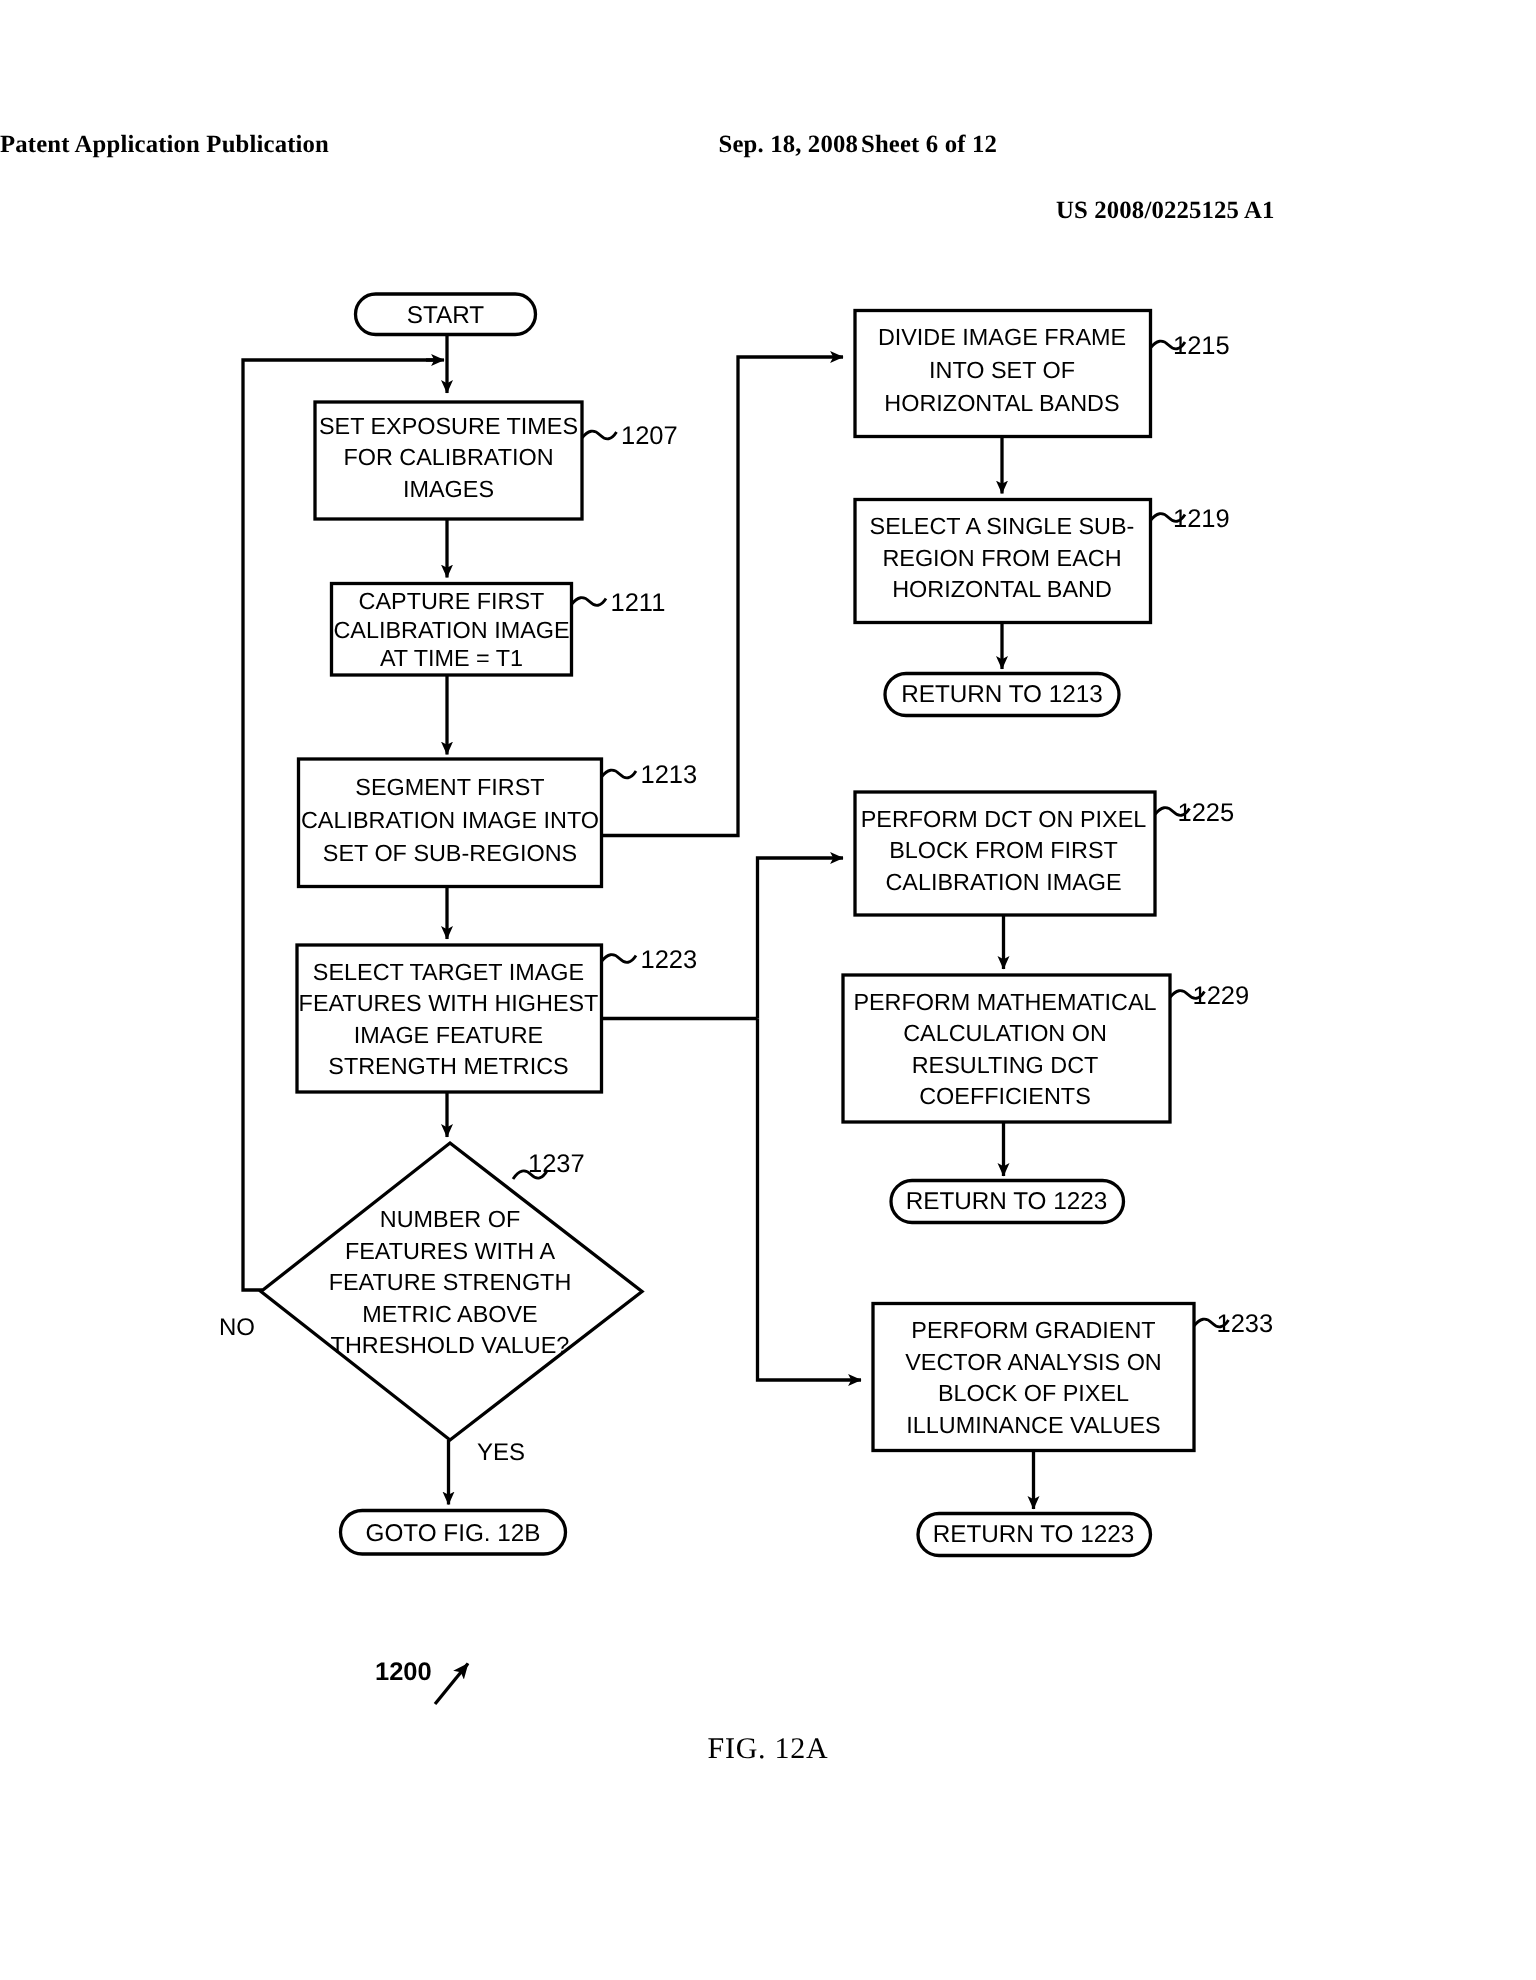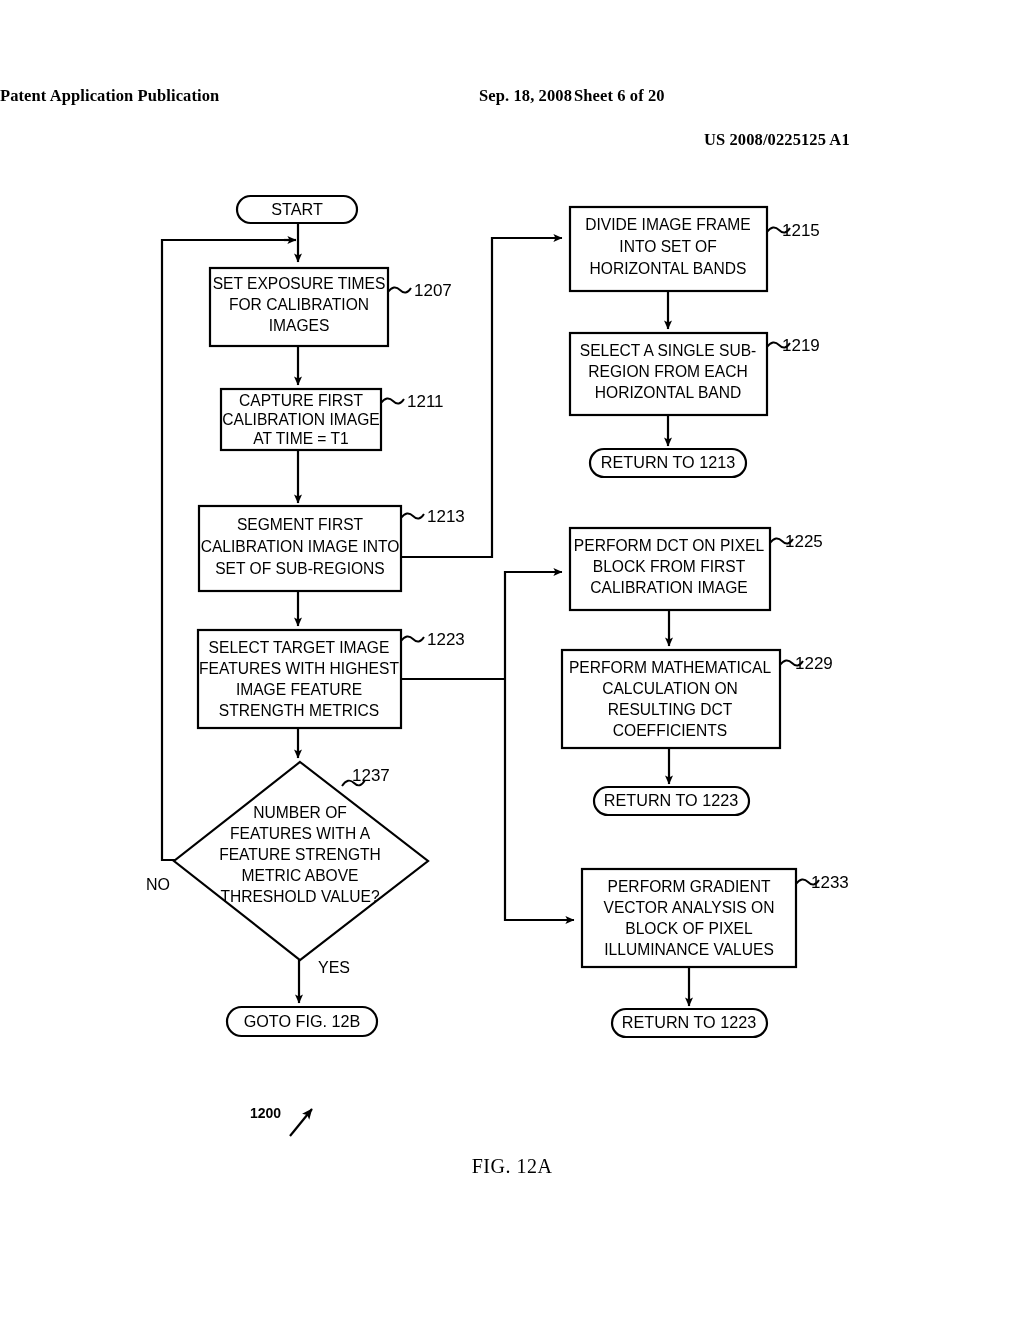--- a/index.html
+++ b/index.html
@@ -89,33 +89,33 @@
     text-align: center;
     font-family: "Liberation Serif", serif;
     font-size: 20px;
     letter-spacing: 0.5px;
   }
   .refmark {
     position: absolute;
     left: 250px;
     top: 1105px;
     font-family: "Liberation Sans", sans-serif;
-    font-size: 14px;
+    font-size: 17px;
     font-weight: bold;
   }
 </style>
 </head>
 <body>
 
 <div id="page">
 
   <div class="hdr">
     <span>Patent Application Publication</span>
     <span class="hdr-date">Sep. 18, 2008</span>
-    <span class="hdr-sheet">Sheet 6 of 20</span>
+    <span class="hdr-sheet">Sheet 6 of 12</span>
     <span class="hdr-num">US 2008/0225125 A1</span>
   </div>
 
   <svg id="figure" viewBox="0 0 1024 1320">
     <defs>
       <marker id="ah" markerWidth="11" markerHeight="11" refX="8.6" refY="4" orient="auto" markerUnits="userSpaceOnUse">
         <path d="M0,0 L9,4 L0,8 L2.1,4 Z" fill="#000000"></path>
       </marker>
       <marker id="ah2" markerWidth="13" markerHeight="13" refX="10" refY="4.6" orient="auto" markerUnits="userSpaceOnUse">
         <path d="M0,0 L10.5,4.6 L0,9.2 L2.4,4.6 Z" fill="#000000"></path>

